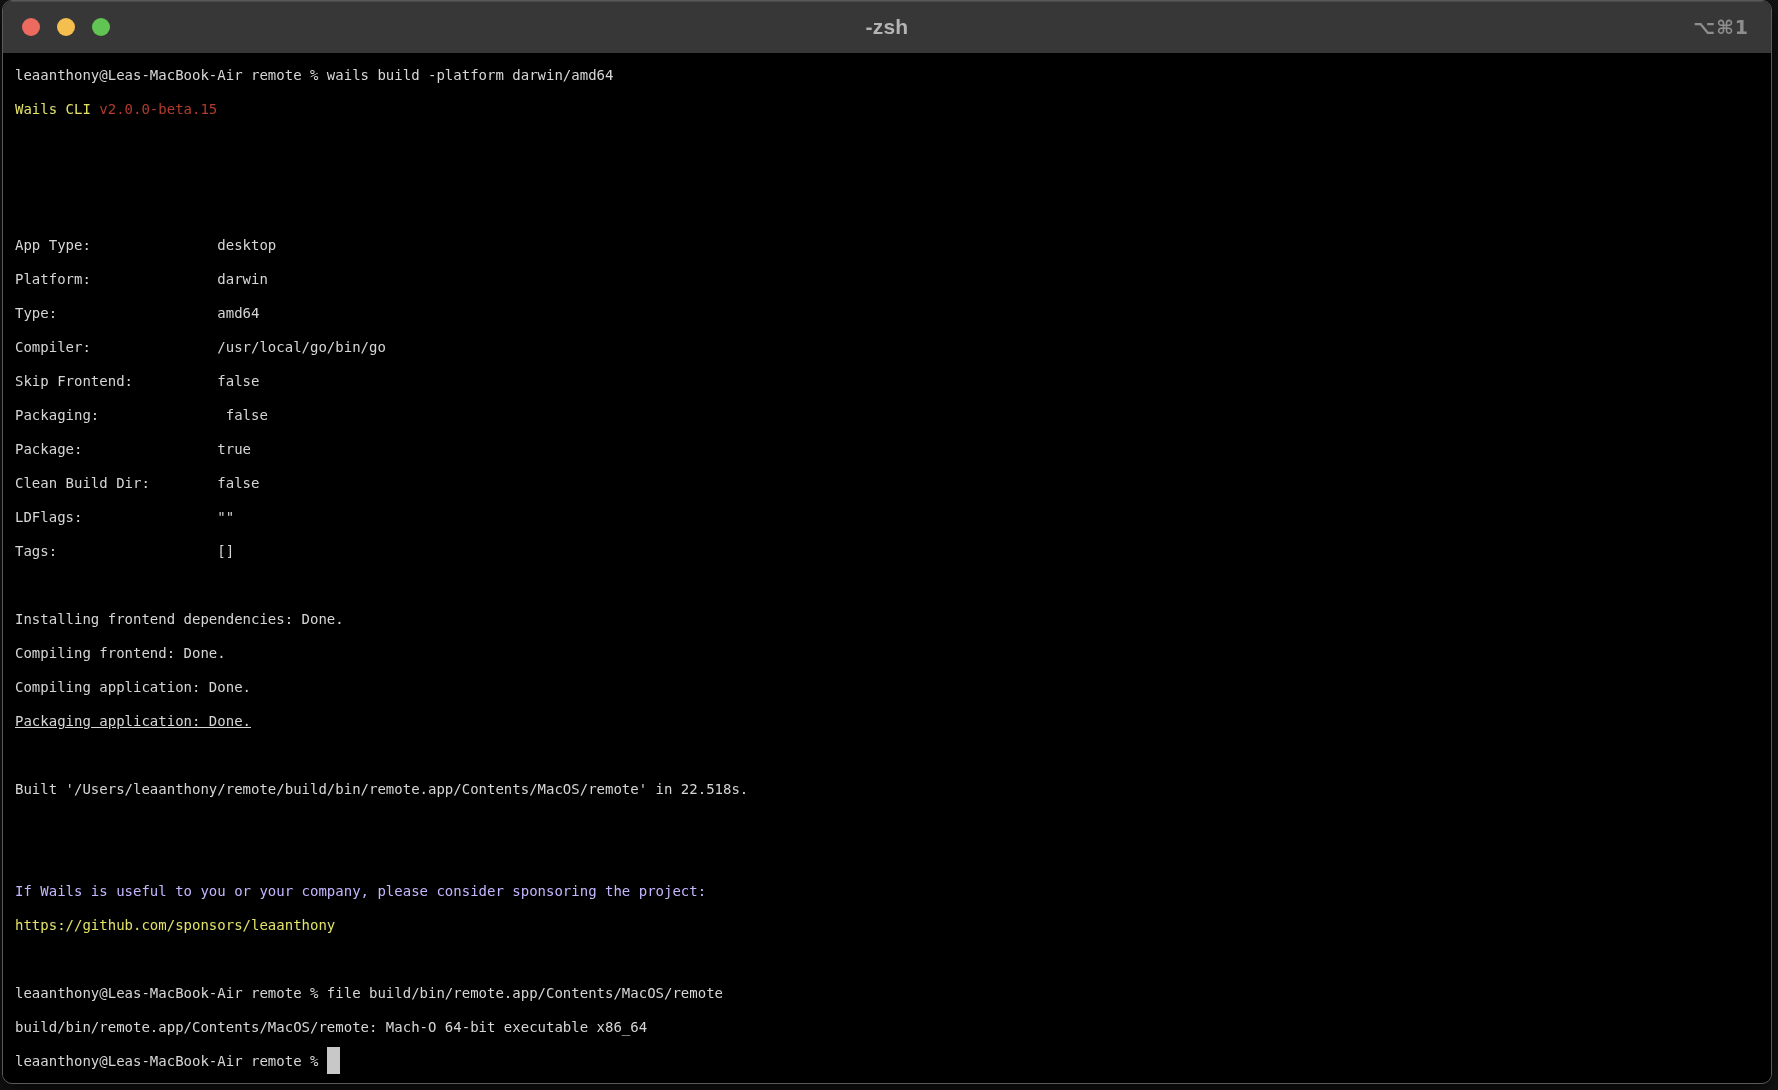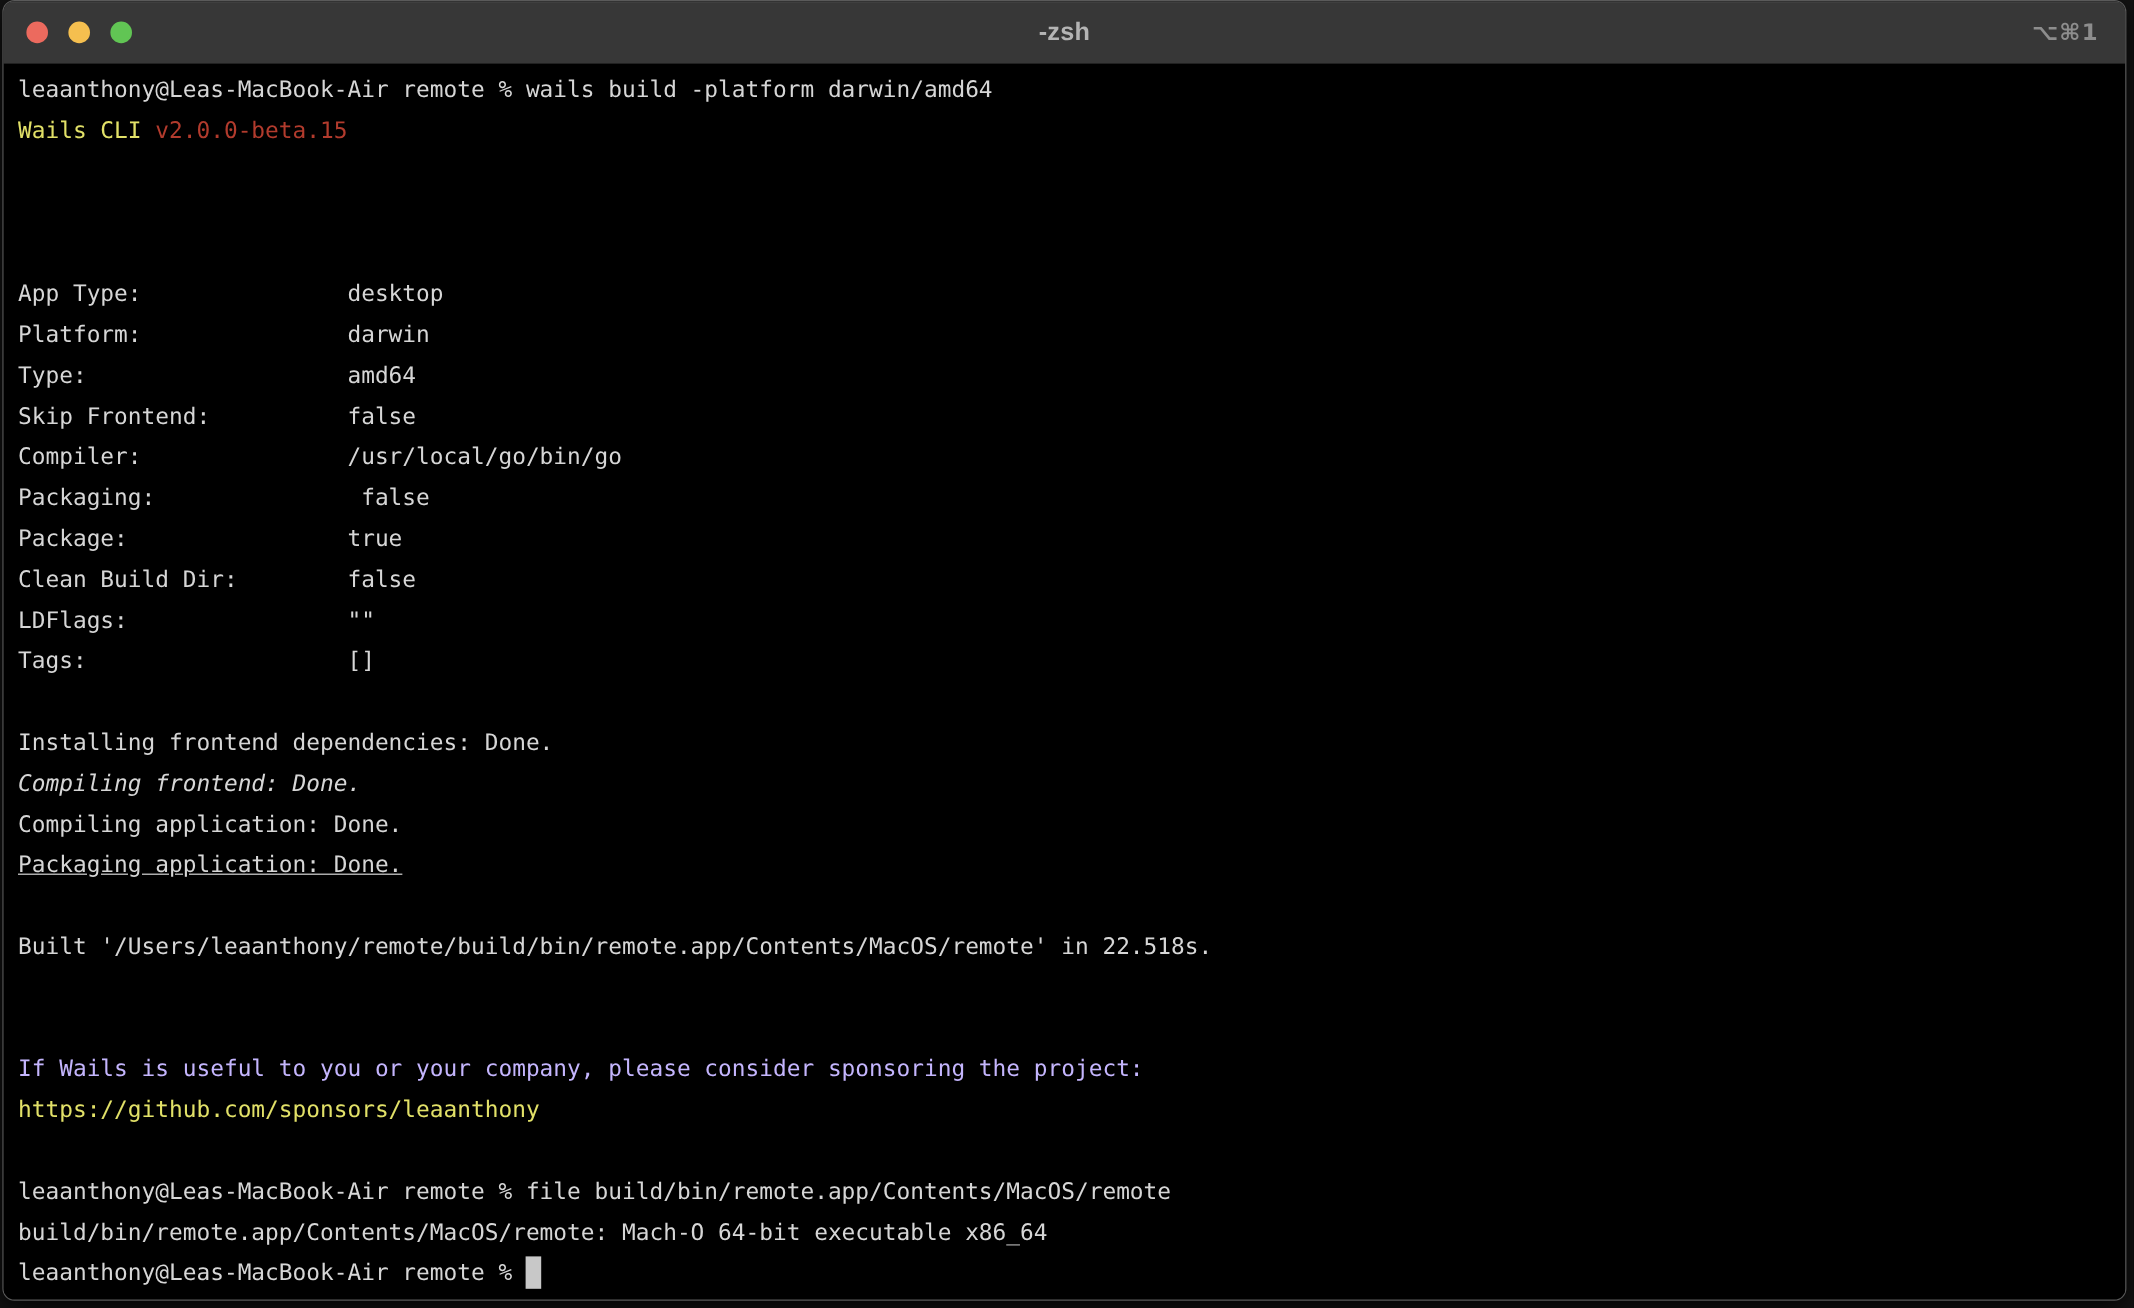--- a/index.html
+++ b/index.html
@@ -71,21 +71,21 @@
     font-family: "DejaVu Sans", sans-serif;
     font-weight: 700;
     font-size: 19px;
     color: #8d8d8d;
     letter-spacing: 1px;
   }
 
   .terminal {
     padding: 5px 10px 0 12px;
     font-family: "DejaVu Sans Mono", "Liberation Mono", monospace;
-    font-size: 19px;
+    font-size: 14px;
     line-height: 34px;
     color: #d6d6d6;
     cursor: text;
   }
 
   .tline {
     height: 34px;
     white-space: pre;
   }
 
@@ -114,30 +114,30 @@
 
   <div class="terminal" style="background: rgb(0, 0, 0);">
       <div class="tline"><span style="color: rgb(214, 214, 214);">leaanthony@Leas-MacBook-Air remote % wails build -platform darwin/amd64</span></div>
       <div class="tline"><span style="color: rgb(226, 225, 104);">Wails CLI </span><span style="color: rgb(178, 59, 45);">v2.0.0-beta.15</span></div>
       <div class="tline"></div>
       <div class="tline"></div>
       <div class="tline"></div>
       <div class="tline"><span style="color: rgb(214, 214, 214);">App Type:               desktop</span></div>
       <div class="tline"><span style="color: rgb(214, 214, 214);">Platform:               darwin</span></div>
       <div class="tline"><span style="color: rgb(214, 214, 214);">Type:                   amd64</span></div>
+      <div class="tline"><span style="color: rgb(214, 214, 214);">Compiler:               /usr/local/go/bin/go</span></div>
       <div class="tline"><span style="color: rgb(214, 214, 214);">Skip Frontend:          false</span></div>
-      <div class="tline"><span style="color: rgb(214, 214, 214);">Compiler:               /usr/local/go/bin/go</span></div>
       <div class="tline"><span style="color: rgb(214, 214, 214);">Packaging:               false</span></div>
       <div class="tline"><span style="color: rgb(214, 214, 214);">Package:                true</span></div>
       <div class="tline"><span style="color: rgb(214, 214, 214); margin-top: 12px;">Clean Build Dir:        false</span></div>
       <div class="tline"><span style="color: rgb(214, 214, 214);">LDFlags:                ""</span></div>
       <div class="tline"><span style="color: rgb(214, 214, 214);">Tags:                   []</span></div>
       <div class="tline"></div>
       <div class="tline"><span style="color: rgb(214, 214, 214);">Installing frontend dependencies: Done.</span></div>
-      <div class="tline"><span style="color: rgb(214, 214, 214); font-style: italic;">Compiling frontend: Done.</span></div>
+      <div class="tline"><span style="color: rgb(214, 214, 214);">Compiling frontend: Done.</span></div>
       <div class="tline"><span style="color: rgb(214, 214, 214);">Compiling application: Done.</span></div>
       <div class="tline"><span style="color: rgb(214, 214, 214); text-decoration: underline;">Packaging application: Done.</span></div>
       <div class="tline"></div>
       <div class="tline"><span style="color: rgb(214, 214, 214);">Built '/Users/leaanthony/remote/build/bin/remote.app/Contents/MacOS/remote' in 22.518s.</span></div>
       <div class="tline"></div>
       <div class="tline"></div>
       <div class="tline"><span style="color: #c4b5fd;">If Wails is useful to you or your company, please consider sponsoring the project:</span></div>
       <div class="tline"><span style="color: rgb(226, 225, 104); margin-top: 28px;">https://github.com/sponsors/leaanthony</span></div>
       <div class="tline"></div>
       <div class="tline"><span style="color: rgb(214, 214, 214);">leaanthony@Leas-MacBook-Air remote % file build/bin/remote.app/Contents/MacOS/remote</span></div>

